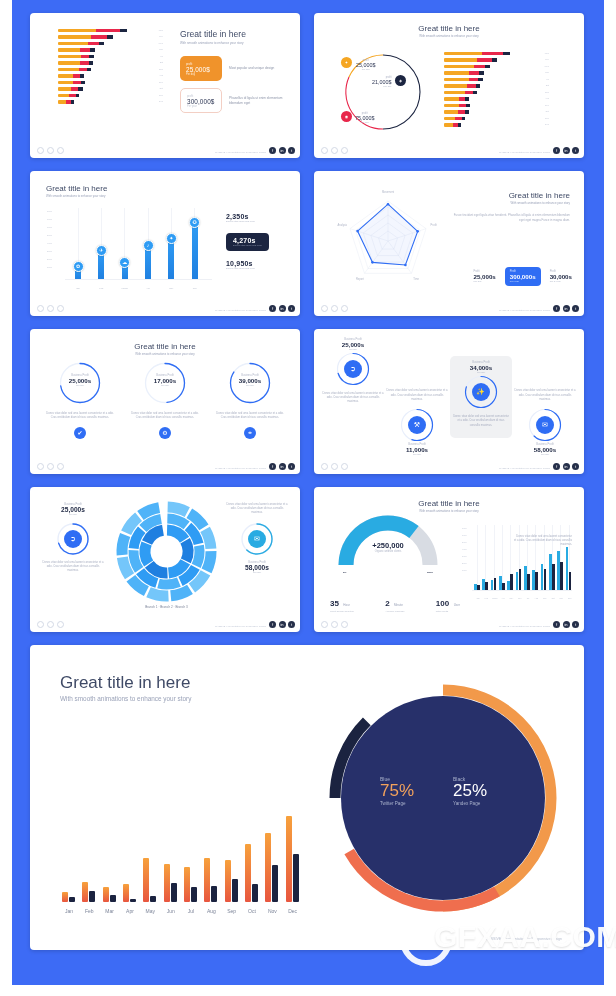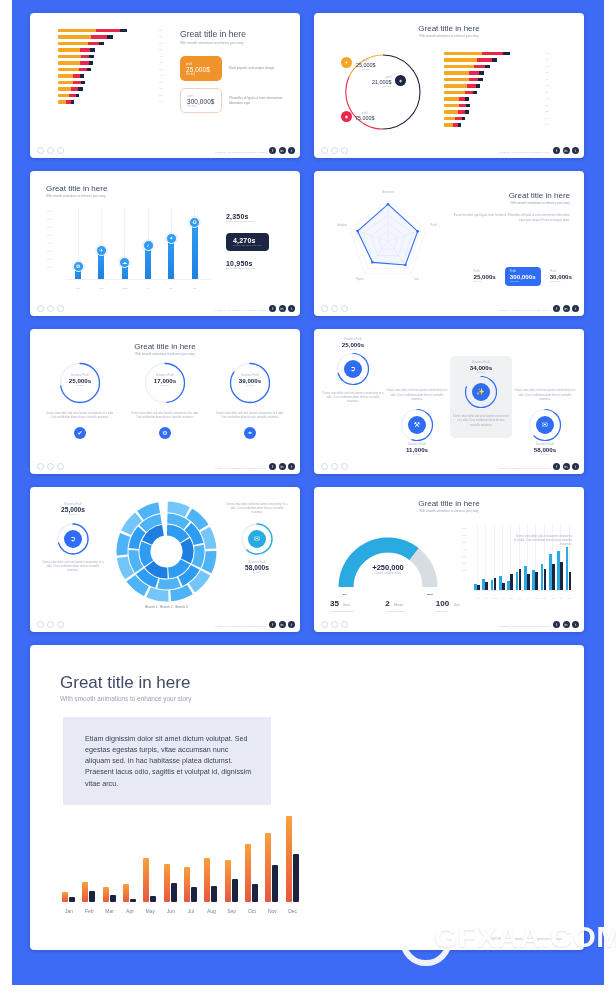--- a/index.html
+++ b/index.html
@@ -714,21 +714,21 @@
           </div>
     </div>
   </div>
 
   <div class="slide">
     <div style="position:absolute;left:0;right:0;top:12px;text-align:center;">
       <div class="s-title" style="font-size:8px;">Great title in here</div>
       <div class="s-sub" style="font-size:2.9px;margin-top:1px;">With smooth animations to enhance your story</div>
     </div>
 
-    <div style="position:absolute;left:24px;top:50px;width:100px;">
+    <div style="position:absolute;left:24px;top:28px;width:100px;">
       <svg width="100" height="54" viewBox="0 0 100 54">
         <path d="M8 50 A42 42 0 0 1 92 50" fill="none" stroke="#d8dce3" stroke-width="15"></path>
         <path d="M8 50 A42 42 0 0 1 76 17" fill="none" stroke="#29abe2" stroke-width="15"></path>
       </svg>
       <div style="position:absolute;left:0;right:0;top:26px;text-align:center;">
         <div class="gnum">+250,000</div>
         <div class="gsub">Organic website clients</div>
       </div>
       <div style="position:absolute;left:5px;top:56px;font-size:2.4px;color:#1c2541;font-weight:700;">0%</div>
       <div style="position:absolute;right:5px;top:56px;font-size:2.4px;color:#1c2541;font-weight:700;">100%</div>
@@ -822,21 +822,20 @@
             <i>t</i>
           </div>
     </div>
   </div>
 
   <div class="slide wide">
     <div style="position:absolute;left:30px;top:28px;">
       <div class="big-title">Great title in here</div>
       <div class="big-sub">With smooth animations to enhance your story</div>
     </div>
-    <div class="quote" style="position:absolute;left:33px;top:72px;width:208px;">Etiam dignissim dolor sit amet dictum volutpat. Sed egestas egestas turpis, vitae accumsan nunc aliquam sed. In hac habitasse platea dictumst. Praesent lacus odio, sagittis et volutpat id, dignissim vitae arcu.</div>
     <div id="s9chart" style="position:absolute;left:24px;top:155px;width:248px;height:118px;">
           <div class="bigbar grad" style="left: 8px; width: 6px; height: 9.96667px; bottom: 16px;"></div>
           <div class="bigbar navy" style="left: 15px; width: 6px; height: 5.36667px; bottom: 16px;"></div>
           <div class="bmonth" style="left: 6px; bottom: 4px;">Jan</div>
           <div class="bigbar grad" style="left: 28.3333px; width: 6px; height: 19.9333px; bottom: 16px;"></div>
           <div class="bigbar navy" style="left: 35.3333px; width: 6px; height: 11.5px; bottom: 16px;"></div>
           <div class="bmonth" style="left: 26.3333px; bottom: 4px;">Feb</div>
           <div class="bigbar grad" style="left: 48.6667px; width: 6px; height: 15.3333px; bottom: 16px;"></div>
           <div class="bigbar navy" style="left: 55.6667px; width: 6px; height: 6.9px; bottom: 16px;"></div>
           <div class="bmonth" style="left: 46.6667px; bottom: 4px;">Mar</div>
@@ -862,20 +861,38 @@
           <div class="bigbar navy" style="left: 198px; width: 6px; height: 18.4px; bottom: 16px;"></div>
           <div class="bmonth" style="left: 189px; bottom: 4px;">Oct</div>
           <div class="bigbar grad" style="left: 211.333px; width: 6px; height: 69px; bottom: 16px;"></div>
           <div class="bigbar navy" style="left: 218.333px; width: 6px; height: 36.8px; bottom: 16px;"></div>
           <div class="bmonth" style="left: 209.333px; bottom: 4px;">Nov</div>
           <div class="bigbar grad" style="left: 231.667px; width: 6px; height: 85.8667px; bottom: 16px;"></div>
           <div class="bigbar navy" style="left: 238.667px; width: 6px; height: 47.5333px; bottom: 16px;"></div>
           <div class="bmonth" style="left: 229.667px; bottom: 4px;">Dec</div>
         </div>
 
+    <div class="donut-wrap" style="left:295px;top:35px;width:236px;height:236px;">
+      <svg width="236" height="236" viewBox="0 0 236 236">
+        <circle cx="118" cy="118" r="108" fill="none" stroke="#f2994a" stroke-width="11" stroke-dasharray="339 340" transform="rotate(-90 118 118)"></circle>
+        <circle cx="118" cy="118" r="108" fill="none" stroke="#ef6e4e" stroke-width="11" stroke-dasharray="170 509" transform="rotate(60 118 118)"></circle>
+        <circle cx="118" cy="118" r="108" fill="none" stroke="#1b2340" stroke-width="11" stroke-dasharray="85 594" transform="rotate(180 118 118)"></circle>
+        <circle cx="118" cy="118" r="102" fill="#27306a"></circle>
+      </svg>
+      <div class="donut-txt" style="left:55px;top:96px;">
+        <div class="l">Blue</div>
+        <div class="p" style="color:#f2a25c;">75%</div>
+        <div class="s">Twitter Page</div>
+      </div>
+      <div class="donut-txt" style="left:128px;top:96px;">
+        <div class="l">Black</div>
+        <div class="p" style="color:#ffffff;">25%</div>
+        <div class="s">Yandex Page</div>
+      </div>
+    </div>
     <div class="big-foot">MASSIVE X presentation for Responsive design</div>
   </div>
 
  </div>
 </div>
 
 <div class="wm">
   <div class="ring"></div>
   <div class="gtxt">GFXAA.COM</div>
 </div>

